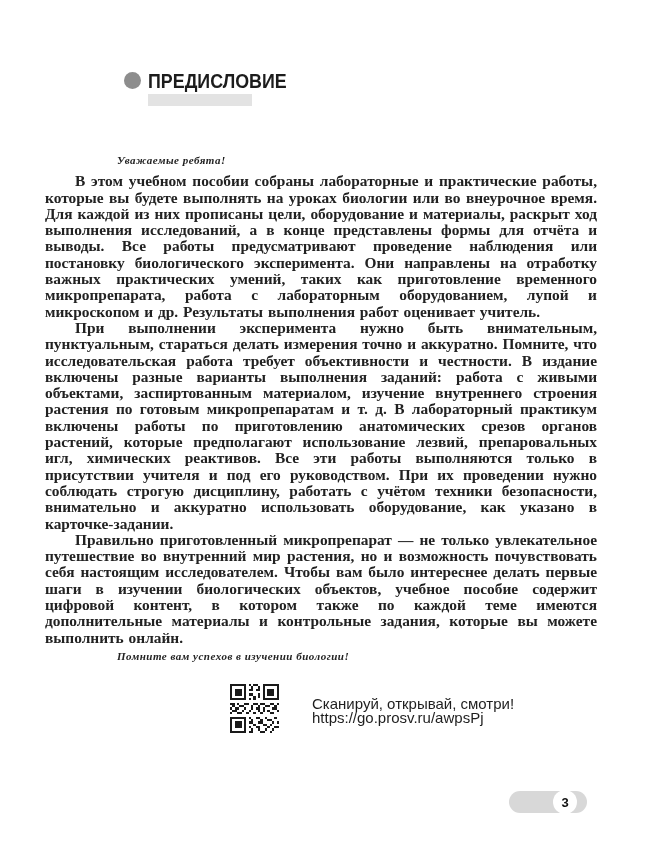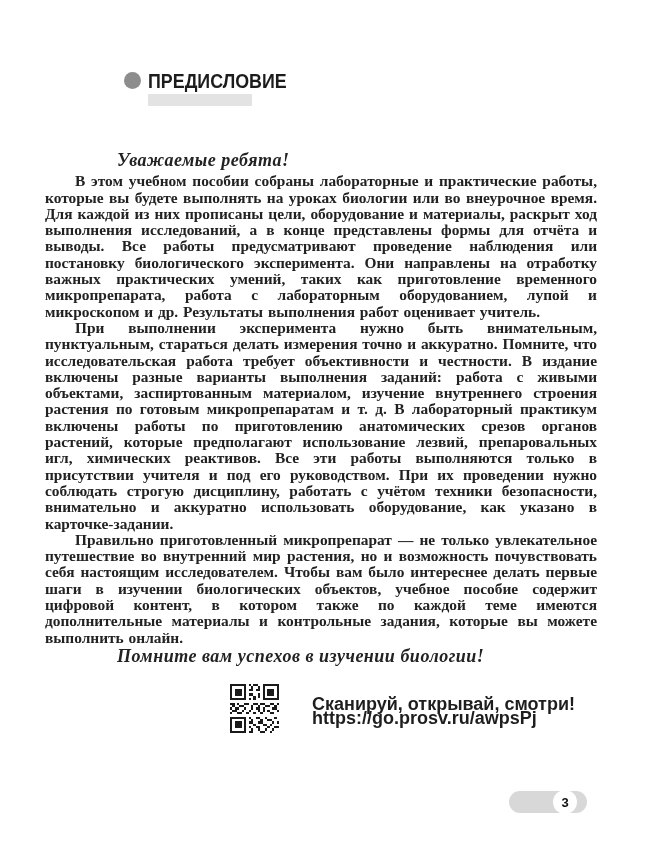--- a/index.html
+++ b/index.html
@@ -44,21 +44,21 @@
   
   .body{
     margin:46px 65px 0 33px;
     font-size:15.4px;
     line-height:16.3px;
     text-align:justify;
   }
   .greeting, .closing{
     font-weight:bold;
     font-style:italic;
-    font-size:18px;
+    font-size:11px;
     margin:0 0 5px 72px;
     text-align:left;
     letter-spacing:.5px;
   }
   .closing{margin:2px 0 0 72px;}
   .body p.para{
     margin:0;
     text-indent:30px;
     word-spacing:1px;
     font-weight:bold;
@@ -66,22 +66,22 @@
   
   .qr-row{
     display:flex;
     align-items:flex-start;
     margin:20px 0 0 218px;
   }
   .qr-svg{width:49px;height:49px;flex:0 0 auto;}
   .qr-caption{
     margin:13px 0 0 33px;
     font-family:"Liberation Sans", sans-serif;
-    font-weight:bold;
-    font-size:18px;
+    font-weight:normal;
+    font-size:15px;
     line-height:14px;
     color:#1e1e1e;
     white-space:nowrap;
   }
   
   .page-pill{
     position:absolute;
     top:791px;right:75px;
     width:78px;height:22px;
     border-radius:11px;

